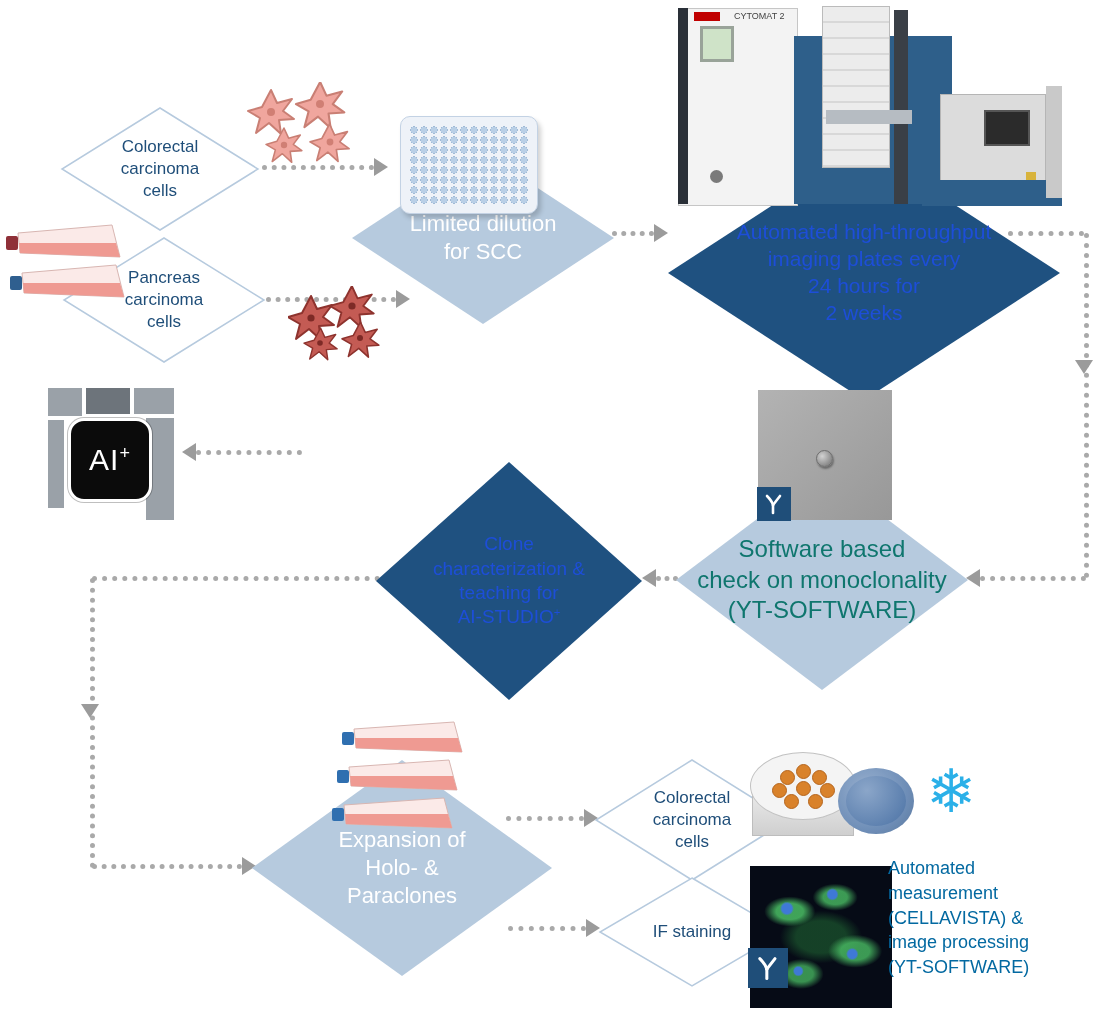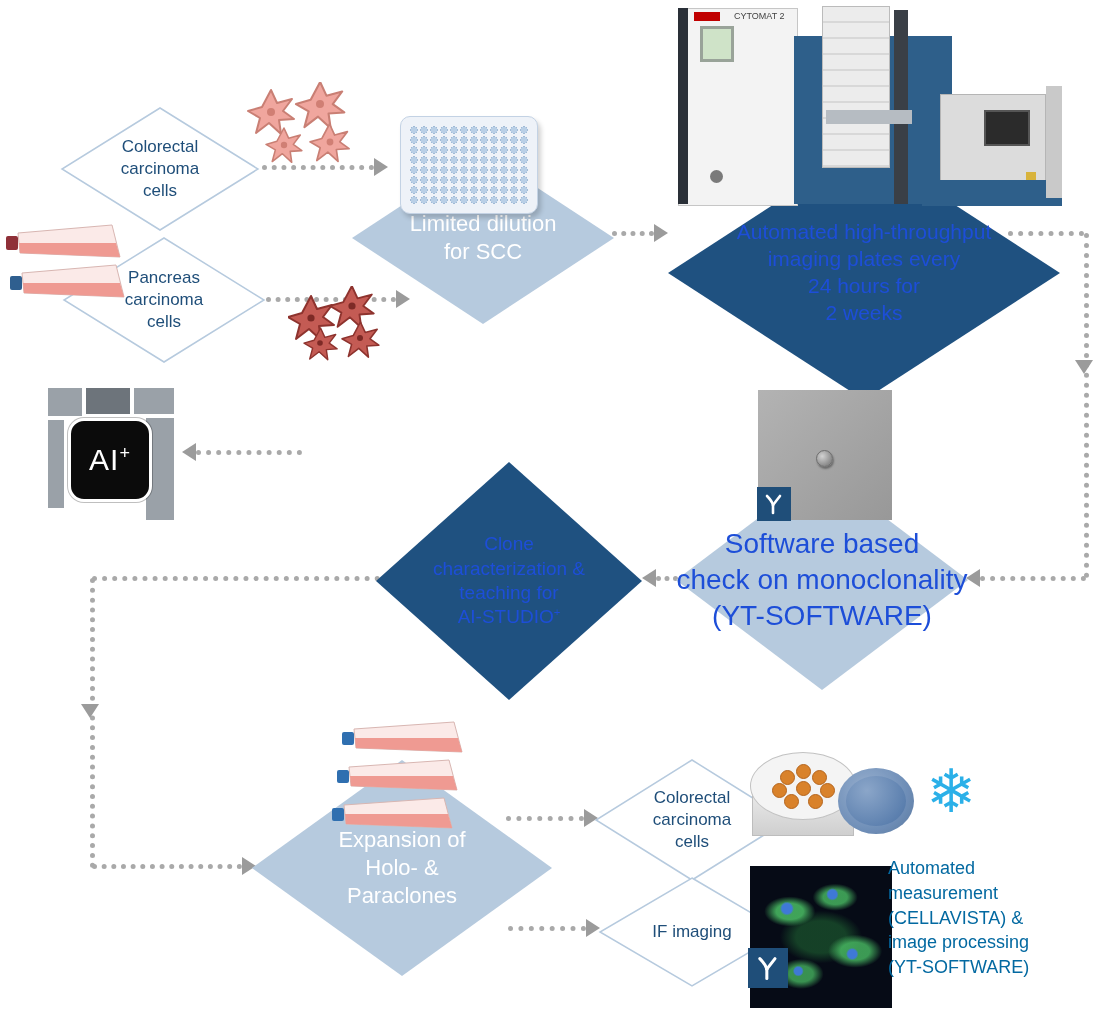--- a/index.html
+++ b/index.html
@@ -13,21 +13,21 @@
   .head.l{border-right:14px solid #9b9b9b;border-top:9px solid transparent;border-bottom:9px solid transparent;}
   .head.d{border-top:14px solid #9b9b9b;border-left:9px solid transparent;border-right:9px solid transparent;}
   
   .diamond{position:absolute;}
   .diamond svg.shape{position:absolute;inset:0;width:100%;height:100%;overflow:visible;}
   .dlabel{position:absolute;inset:0;display:flex;align-items:center;justify-content:center;text-align:center;line-height:1.28;}
   .dlabel span{white-space:pre-line;}
   .white-d .dlabel{color:#1f4e79;font-size:17px;}
   .light-d .dlabel{color:#ffffff;font-size:22px;}
   .dark-d .dlabel{color:#1d4ed8;font-size:20px;}
-  .d-mono .dlabel{color:#1d4ed8;font-size:28px;}
+  .d-mono .dlabel{color:#0f766e;font-size:24px;}
   sup{font-size:60%;}
   
   .plate{position:absolute;left:400px;top:116px;width:136px;height:96px;background:#eef2f8;border:1px solid #c3d2e4;border-radius:10px;box-shadow:3px 4px 5px rgba(0,0,0,.18);}
   .plate .wells{position:absolute;inset:8px;background-image:radial-gradient(circle 3.4px at 5px 5px,#b9cfe6 0 3px,#96b3d2 3px 3.5px,transparent 3.8px);background-size:10px 10px;}
   
   .instrument{position:absolute;left:676px;top:2px;width:388px;height:206px;}
   .instrument div{position:absolute;}
   
   .clones{position:absolute;left:305px;top:390px;width:318px;height:132px;background:#17365d;box-shadow:0 2px 4px rgba(0,0,0,.25);}
   .clones .hdr{position:absolute;left:0;top:0;right:0;height:22px;display:flex;}
@@ -188,21 +188,21 @@
 carcinoma
 cells</span>
       </div>
   </div>
 
   <div class="diamond white-d" style="left:600px;top:878px;width:184px;height:108px;">
     <svg class="shape" viewBox="0 0 100 100" preserveAspectRatio="none">
         <polygon points="50,0 100,50 50,100 0,50" fill="#ffffff" stroke="#b6cade" stroke-width="1.5" vector-effect="non-scaling-stroke"></polygon>
       </svg>
     <div class="dlabel">
-        <span>IF imaging</span>
+        <span>IF staining</span>
       </div>
   </div>
 
   <div class="abs" style="left:6px;top:220px;width:122px;height:80px;">
     <svg width="122" height="80" viewBox="0 0 122 80">
       <g>
         <rect x="0" y="16" width="12" height="14" rx="2" fill="#8f3038"></rect>
         <polygon points="12,13 106,5 114,37 14,33" fill="#fbeae8" stroke="#d8b6b2" stroke-width="1"></polygon>
         <polygon points="13,23 110,23 114,37 14,33" fill="#ef9a92"></polygon>
       </g>

